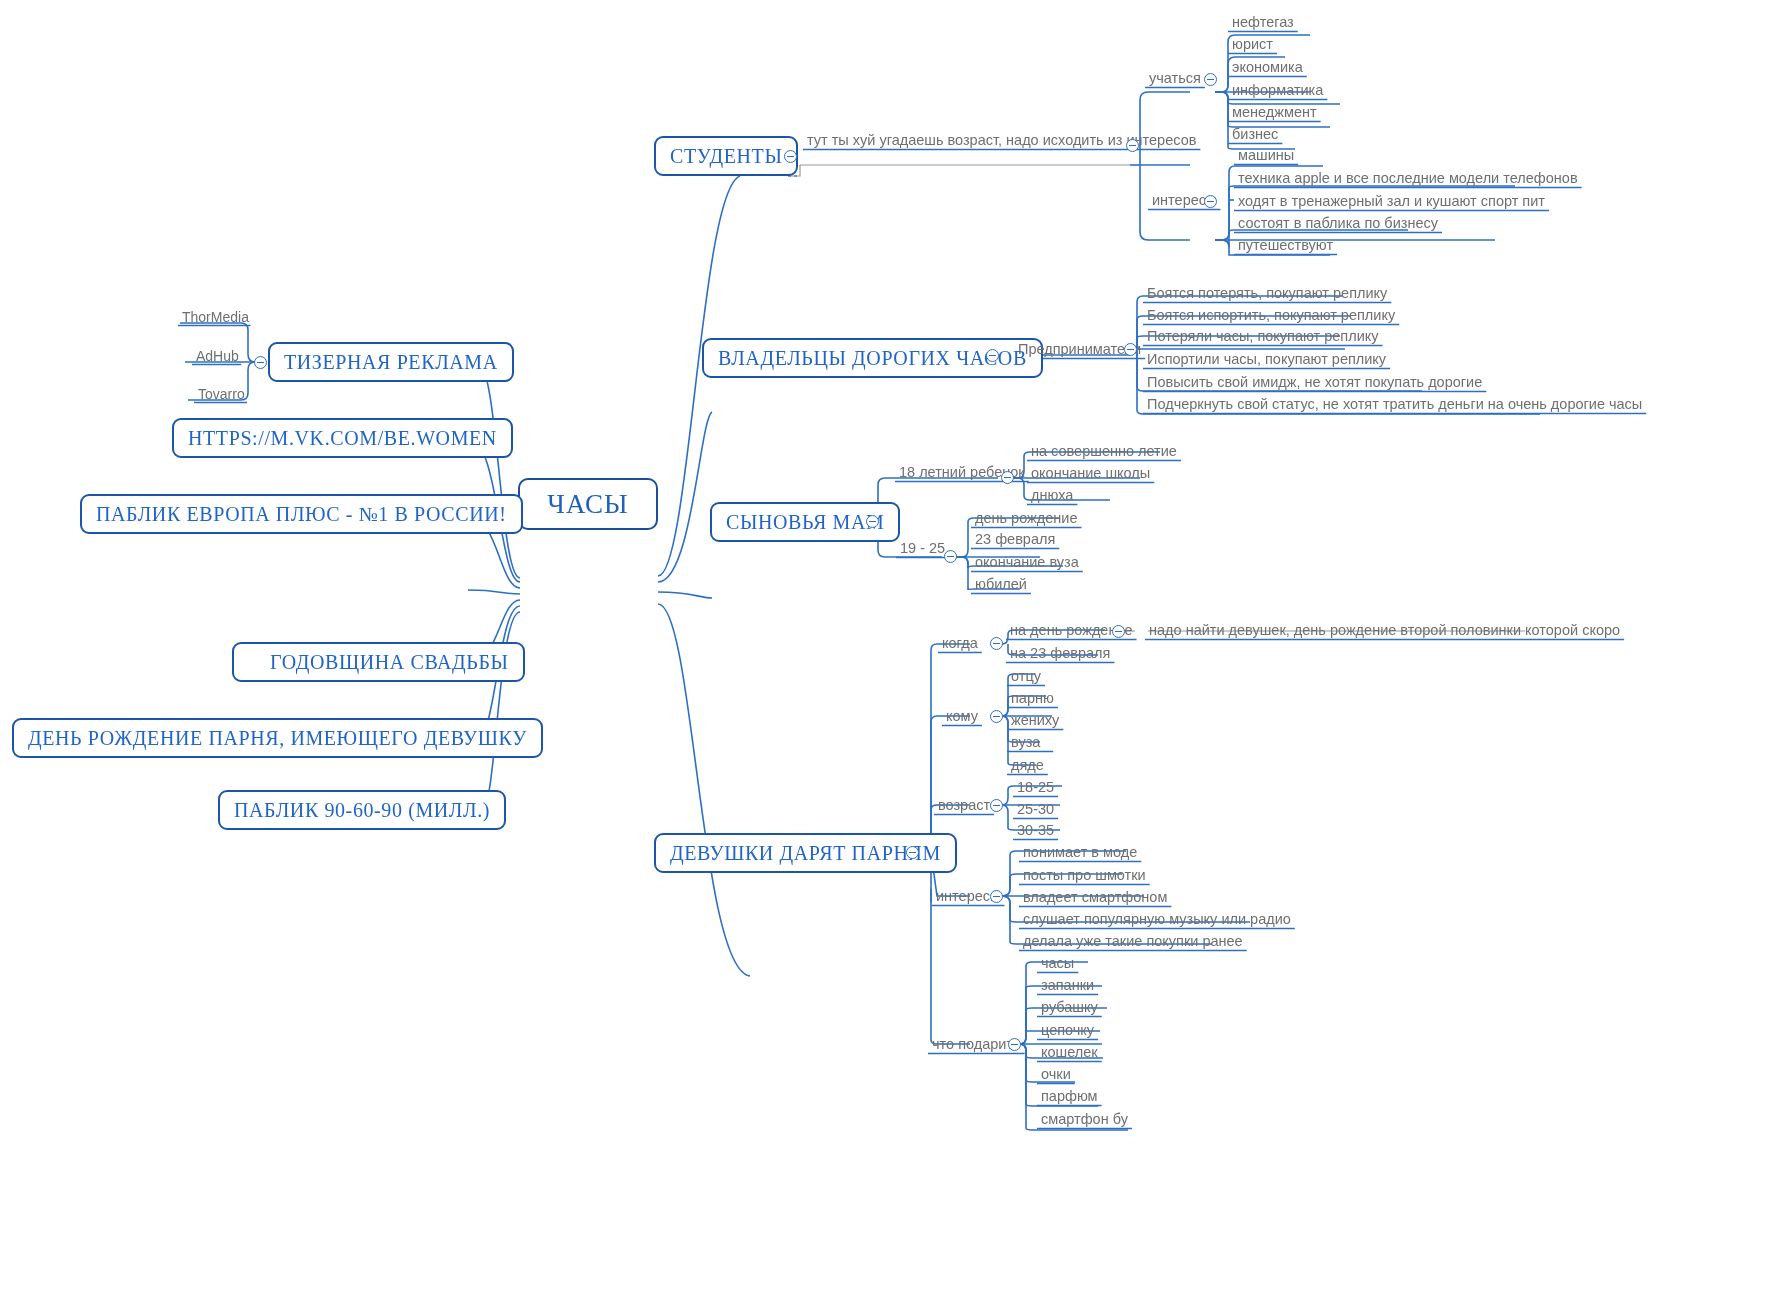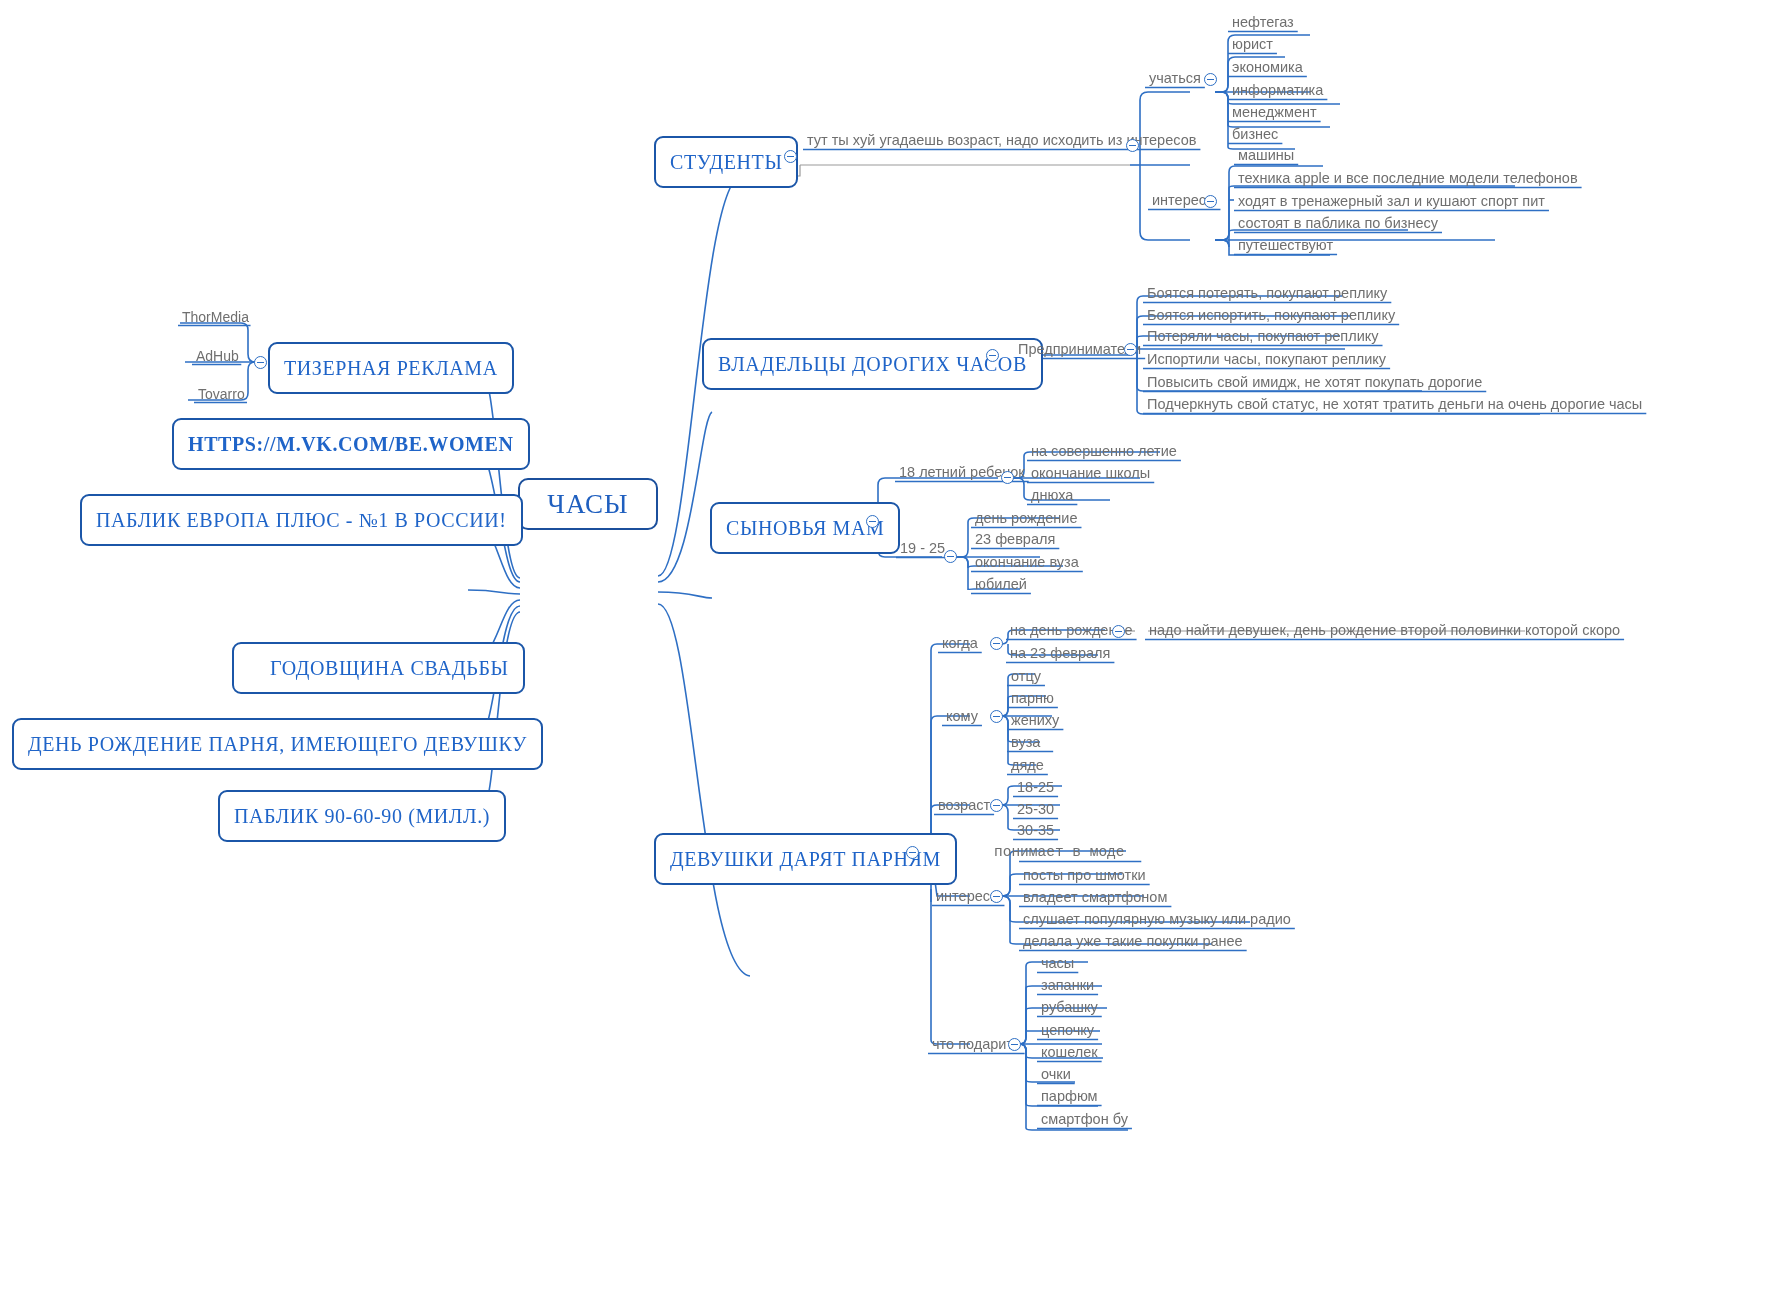--- a/index.html
+++ b/index.html
@@ -45,21 +45,21 @@
     background: #ffffff;
     color: #1F64C8;
     font-family: "Liberation Serif", serif;
     font-size: 20px;
     letter-spacing: 0.6px;
     display: flex;
     align-items: center;
     justify-content: center;
     white-space: nowrap;
     padding: 0 14px;
-    height: 52px;
+    height: 40px;
   }
   
   .node-leaf {
     position: absolute;
     color: #6f6f6f;
     font-size: 14.5px;
     white-space: nowrap;
     line-height: 1;
     padding: 0 4px 3px 4px;
   }
@@ -261,21 +261,21 @@
   </div>
 
   <div class="node-main" style="left:268px; top:342px;">
     <span>ТИЗЕРНАЯ РЕКЛАМА</span>
   </div>
   <div class="toggle" style="left:254px; top:356px;"></div>
   <div class="node-leaf small" style="left:178px; top:310px;">ThorMedia</div>
   <div class="node-leaf small" style="left:192px; top:349px;">AdHub</div>
   <div class="node-leaf small" style="left:194px; top:387px;">Tovarro</div>
 
-  <div class="node-main" style="left:172px; top:418px;font-weight:bold;">
+  <div class="node-main" style="left:172px; top:418px;">
     <span>HTTPS://M.VK.COM/BE.WOMEN</span>
   </div>
 
   <div class="node-main" style="left:80px; top:494px;">
     <span>ПАБЛИК ЕВРОПА ПЛЮС - №1 В РОССИИ!</span>
   </div>
 
 
   <div class="node-main" style="left:232px; top:642px;padding-left:36px;">
     <span>ГОДОВЩИНА СВАДЬБЫ</span>
@@ -367,21 +367,21 @@
   <div class="node-leaf" style="left:1007px; top:758px;">дяде</div>
 
   <div class="node-leaf" style="left:934px; top:798px;">возраст</div>
   <div class="toggle" style="left:990px; top:799px;"></div>
   <div class="node-leaf" style="left:1013px; top:780px;">18-25</div>
   <div class="node-leaf" style="left:1013px; top:802px;">25-30</div>
   <div class="node-leaf" style="left:1013px; top:823px;">30-35</div>
 
   <div class="node-leaf" style="left:932px; top:889px;">интересы</div>
   <div class="toggle" style="left:990px; top:890px;"></div>
-  <div class="node-leaf" style="left:990px; top:845px;font-family:Liberation Mono, monospace;">понимает в моде</div>
+  <div class="node-leaf" style="left:1019px; top:845px;">понимает в моде</div>
   <div class="node-leaf" style="left:1019px; top:868px;">посты про шмотки</div>
   <div class="node-leaf" style="left:1019px; top:890px;">владеет смартфоном</div>
   <div class="node-leaf" style="left:1019px; top:912px;">слушает популярную музыку или радио</div>
   <div class="node-leaf" style="left:1019px; top:934px;">делала уже такие покупки ранее</div>
 
   <div class="node-leaf" style="left:928px; top:1037px;">что подарить</div>
   <div class="toggle" style="left:1008px; top:1038px;"></div>
   <div class="node-leaf" style="left:1037px; top:956px;">часы</div>
   <div class="node-leaf" style="left:1037px; top:978px;">запанки</div>
   <div class="node-leaf" style="left:1037px; top:1000px;">рубашку</div>

